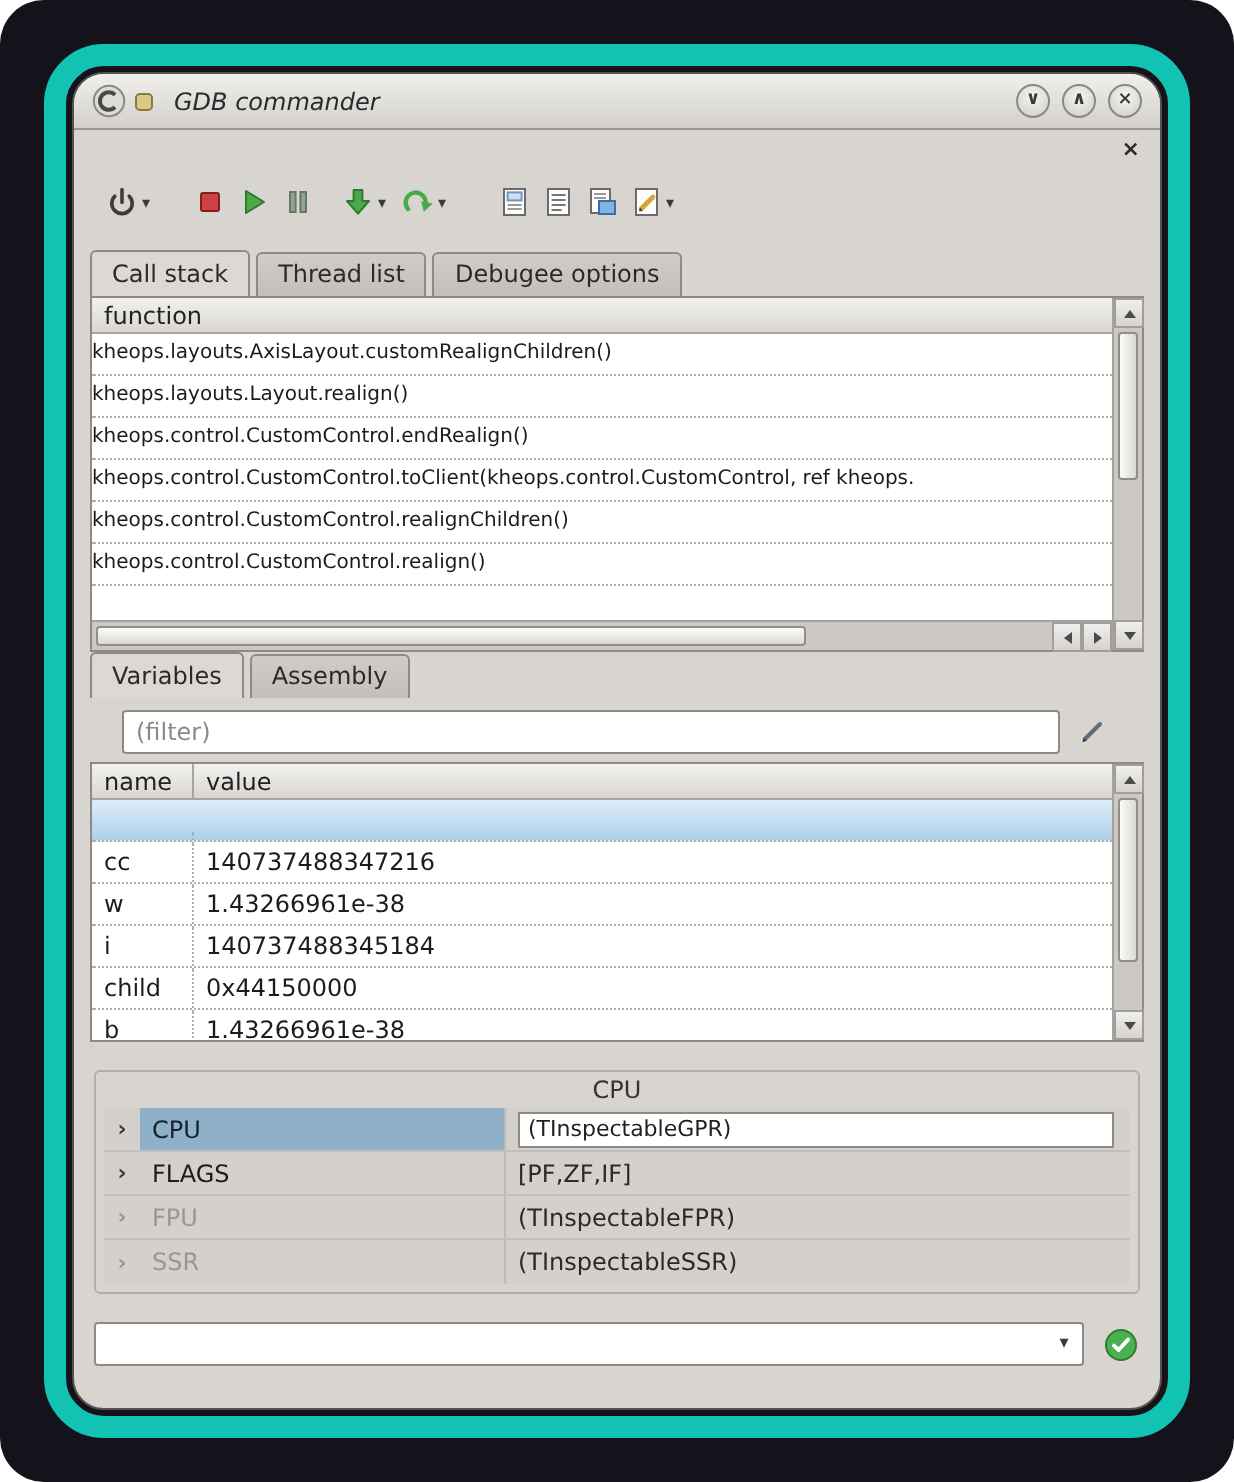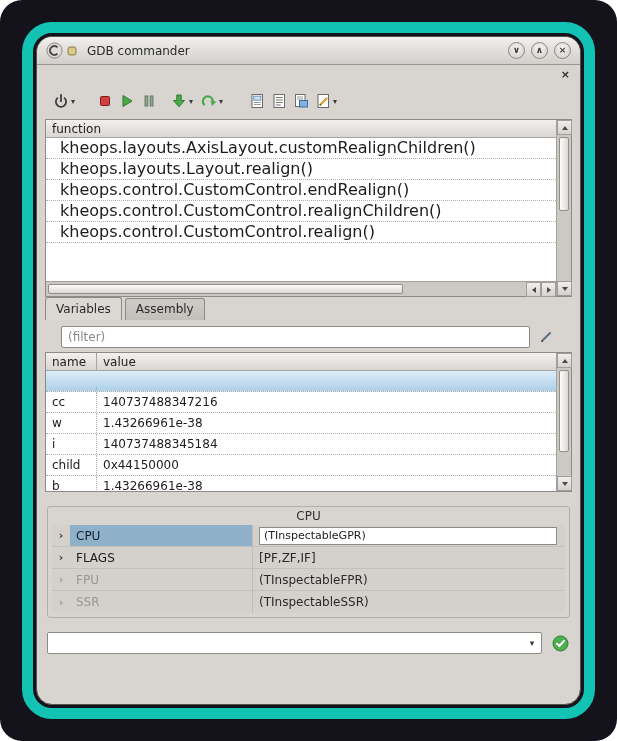--- a/index.html
+++ b/index.html
@@ -6,21 +6,21 @@
   *{box-sizing:border-box;font-family:"DejaVu Sans","Liberation Sans",sans-serif;}
   .stage{position:relative;width:617px;height:741px;background:#14131b;border-radius:22px;overflow:hidden;}
   .frame{position:absolute;inset:22px;border:11px solid #12c3b4;border-radius:30px;background:#14131b;padding:3px;}
   .window{width:100%;height:100%;background:#d8d5d1;border:1px solid #55524e;border-radius:16px;overflow:hidden;display:flex;flex-direction:column;}
 
   
   .titlebar{height:28px;flex:0 0 28px;display:flex;align-items:center;padding:0 9px;
     background:linear-gradient(#f1f0ee,#d2cfcb);border-bottom:1px solid #9a9792;}
   .appicon{width:17px;height:17px;margin-right:4px;}
   .appbadge{width:10px;height:10px;margin-right:10px;}
-  .wtitle{font-size:12px;color:#2b2b2b;}
+  .wtitle{font-size:12px;color:#2b2b2b;font-style:italic;}
   .wbtns{margin-left:auto;display:flex;gap:6px;}
   .wbtn{width:17px;height:17px;border-radius:50%;border:1px solid #8a8784;
     background:radial-gradient(circle at 50% 35%,#f6f5f3,#cfccc8);display:flex;align-items:center;justify-content:center;
     font-size:9px;font-weight:bold;color:#3a3a3a;cursor:default;line-height:1;}
 
   
   .dockstrip{height:18px;flex:0 0 18px;display:flex;justify-content:flex-end;align-items:center;padding-right:10px;}
   .dockclose{font-size:11px;font-weight:bold;color:#2b2b2b;line-height:1;cursor:default;}
 
   
@@ -36,21 +36,21 @@
     background:linear-gradient(#d0cdc9,#c2bfbb);margin-right:3px;border-radius:3px 3px 0 0;}
   .tab.active{background:#dcd9d5;padding-top:4px;}
 
   
   .panel{margin:0 8px;background:#fff;border:1px solid #8e8b87;display:flex;}
   .pmain{flex:1;min-width:0;display:flex;flex-direction:column;}
   .gridheader{height:18px;flex:0 0 18px;display:flex;align-items:center;
     background:linear-gradient(#f2f1ef,#d9d6d2);border-bottom:1px solid #a8a5a1;font-size:12px;color:#222;}
   .gridheader .hcell{padding:0 6px;height:100%;display:flex;align-items:center;}
   .rowsarea{flex:1;overflow:hidden;}
-  .lrow{height:21px;line-height:20px;font-size:16px;color:#1c1c1c;padding:0 14px;
+  .lrow{height:21px;line-height:20px;font-size:10px;color:#1c1c1c;padding:0 0;
     border-bottom:1px dotted #b3b0ac;white-space:nowrap;overflow:hidden;}
   .vrow{height:21px;display:flex;font-size:12px;color:#1c1c1c;border-bottom:1px dotted #b3b0ac;}
   .vrow .ncell{width:51px;flex:0 0 51px;padding:0 6px;line-height:20px;border-right:1px dotted #b3b0ac;overflow:hidden;}
   .vrow .vcell{flex:1;padding:0 6px;line-height:20px;white-space:nowrap;overflow:hidden;}
   .vrow.selected{background:linear-gradient(#dcedf9,#aecfe8);}
   .vrow.selected .ncell{border-right-color:#8fb4d6;margin-top:16px;}
 
   
   .vscroll{width:15px;flex:0 0 15px;background:#ccc9c5;border-left:1px solid #a5a29e;display:flex;flex-direction:column;}
   .hscroll{height:15px;flex:0 0 15px;background:#ccc9c5;border-top:1px solid #a5a29e;display:flex;align-items:stretch;}
@@ -182,30 +182,36 @@
         <div class="tbtn ml2">
           <svg width="16" height="16" viewBox="0 0 16 16">
             <rect x="3" y="1.5" width="10.5" height="13" fill="#fdfdfd" stroke="#6b6b6b"></rect>
             <path d="M5.5 11.5 L11.5 5.5" stroke="#d8a23a" stroke-width="2.4" stroke-linecap="round"></path>
             <polygon points="4.6,12.6 6.4,12.2 5,10.8" fill="#3a3a3a"></polygon>
           </svg>
           <span class="chev">▾</span>
         </div>
       </div>
 
+      <div class="tabbar">
+        <div class="tab active">Call stack</div>
+        <div class="tab">Thread list</div>
+        <div class="tab">Debugee options</div>
+      </div>
 
       <div class="panel" style="height:178px;">
         <div class="pmain">
           <div class="gridheader">
             <div class="hcell">function</div>
           </div>
           <div class="rowsarea">
             <div class="lrow">kheops.layouts.AxisLayout.customRealignChildren()</div>
             <div class="lrow">kheops.layouts.Layout.realign()</div>
             <div class="lrow">kheops.control.CustomControl.endRealign()</div>
+            <div class="lrow">kheops.control.CustomControl.toClient(kheops.control.CustomControl, ref kheops.</div>
             <div class="lrow">kheops.control.CustomControl.realignChildren()</div>
             <div class="lrow">kheops.control.CustomControl.realign()</div>
           </div>
           <div class="hscroll">
             <div class="hthumb" style="width:355px;"></div>
             <div class="spacer"></div>
             <div class="sbtn">
                 <span class="tri-left"></span>
               </div>
             <div class="sbtn">

